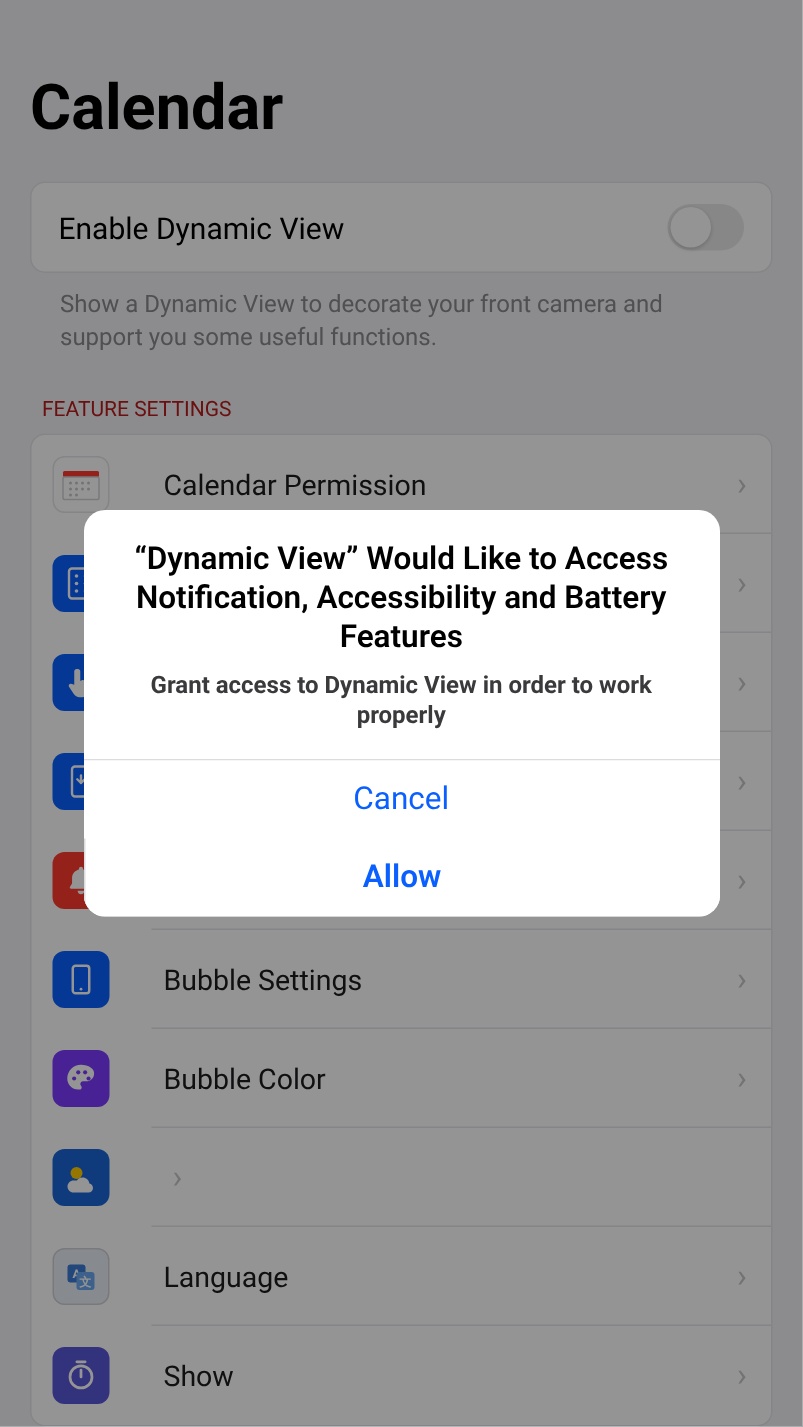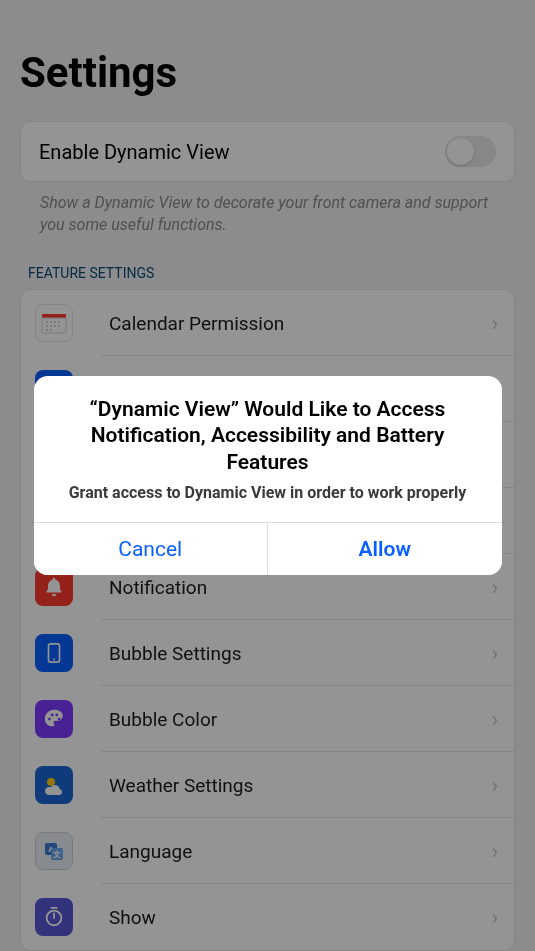--- a/index.html
+++ b/index.html
@@ -3,43 +3,43 @@
   <meta charset="utf-8">
   <style>
     * { box-sizing: border-box; margin: 0; padding: 0; font-family: -apple-system, BlinkMacSystemFont, "Segoe UI", Roboto, Helvetica, Arial, sans-serif; }
     body { background: #f2f2f7; width: 535px; height: 951px; overflow: hidden; position: relative; }
     .page-title { font-size: 42px; font-weight: 700; padding: 48px 20px 24px; color: #000; }
     .card { background: #fff; border: 1px solid #e5e5ea; border-radius: 10px; margin: 0 20px; }
     .toggle-row { display: flex; align-items: center; justify-content: space-between; padding: 14px 18px; }
     .toggle-label { font-size: 20px; color: #000; }
     .toggle { width: 51px; height: 31px; border-radius: 16px; background: #e9e9ea; position: relative; }
     .toggle-knob { width: 27px; height: 27px; border-radius: 50%; background: #fff; position: absolute; top: 2px; left: 2px; box-shadow: 0 1px 3px rgba(0,0,0,0.2); }
-    .helper-text { font-size: 16px; color: #8a8a8e; padding: 10px 40px 0; line-height: 1.35; font-style: italic; }
-    .group-label { font-size: 14px; color: #0c4a6e; padding: 30px 28px 8px; text-transform: uppercase; }
+    .helper-text { font-size: 16px; color: #8a8a8e; padding: 10px 40px 0; line-height: 1.35; }
+    .group-label { font-size: 14px; color: #b91c1c; padding: 30px 28px 8px; text-transform: uppercase; }
     .list-card { background: #fff; border: 1px solid #e5e5ea; border-radius: 10px; margin: 0 20px; overflow: hidden; }
     .list-item { display: flex; align-items: center; padding: 14px 16px 14px 14px; position: relative; gap: 20px; }
     .sep { position: absolute; left: 80px; right: 0; bottom: 0; height: 1px; background: #e5e5ea; }
     .icon-wrap { width: 38px; height: 38px; border-radius: 8px; display: flex; align-items: center; justify-content: center; margin-right: 16px; flex: 0 0 38px; }
     .item-label { font-size: 19px; color: #1c1c1e; flex: 1; }
     .chev { color: #c7c7cc; font-size: 22px; margin-left: 6px; }
     .dim-overlay { position: absolute; inset: 0; background: rgba(0,0,0,0.42); display: flex; align-items: center; justify-content: center; }
-    .alert { width: 468px; background: #fff; border-radius: 14px; overflow: hidden; }
+    .alert { width: 424px; background: #fff; border-radius: 14px; overflow: hidden; }
     .alert-body { padding: 20px 22px 18px; text-align: center; }
     .alert-title { font-size: 21px; font-weight: 600; line-height: 1.25; margin-bottom: 8px; }
     .alert-msg { font-size: 16px; color: #3a3a3c; line-height: 1.3; font-weight: bold; }
-    .alert-actions { display: flex; border-top: 1px solid #dcdcdc; }
+    .alert-actions { display: flex; border-top: 1px solid #dcdcdc; flex-direction: column; }
     .alert-btn { flex: 1; text-align: center; padding: 14px 0; font-size: 21px; color: #0a60ff; background: #fff; border: none; cursor: pointer; }
     .alert-btn + .alert-btn { border-left: 1px solid #dcdcdc; }
     .alert-btn.primary { font-weight: 600; }
     svg { display: block; }
   </style>
 </head>
 <body>
 
-<div class="page-title">Settings</div>
+<div class="page-title">Calendar</div>
 
 <div class="card">
   <div class="toggle-row">
     <span class="toggle-label">Enable Dynamic View</span>
     <span class="toggle">
         <span class="toggle-knob"></span>
       </span>
   </div>
 </div>
 
@@ -153,21 +153,20 @@
     <span class="sep"></span>
   </div>
 
   <div class="list-item">
     <span class="icon-wrap" style="background:#1a66d6;">
       <svg width="24" height="24" viewBox="0 0 24 24">
           <circle cx="9" cy="9" r="4" fill="#ffcc00"></circle>
           <path d="M7 14c-2.2 0-4 1.8-4 4s1.8 4 4 4h10c1.7 0 3-1.3 3-3 0-1.5-1-2.7-2.4-3-.3-2.3-2.2-4-4.6-4-1.6 0-3 .8-3.7 2H7z" fill="#fff"></path>
         </svg>
     </span>
-    <span class="item-label">Weather Settings</span>
     <span class="chev">›</span>
     <span class="sep"></span>
   </div>
 
   <div class="list-item">
     <span class="icon-wrap" style="background:#e9eef7;border:1px solid #d1d1d6;">
       <svg width="24" height="24" viewBox="0 0 24 24">
           <rect x="3" y="4" width="12" height="12" rx="2" fill="#3a7bd5"></rect>
           <text x="9" y="13" font-size="8" fill="#fff" text-anchor="middle" font-weight="700">A</text>
           <rect x="9" y="9" width="12" height="12" rx="2" fill="#6aa7ee"></rect>

